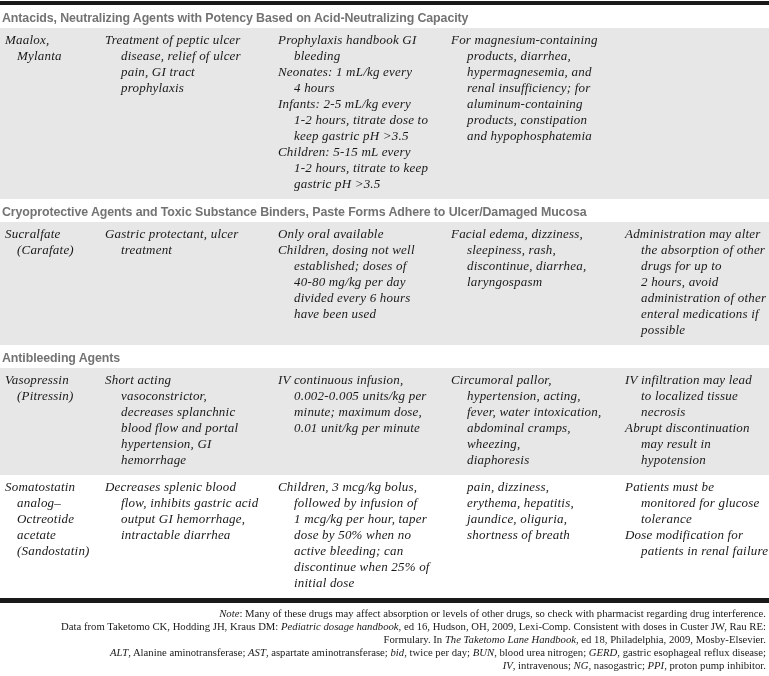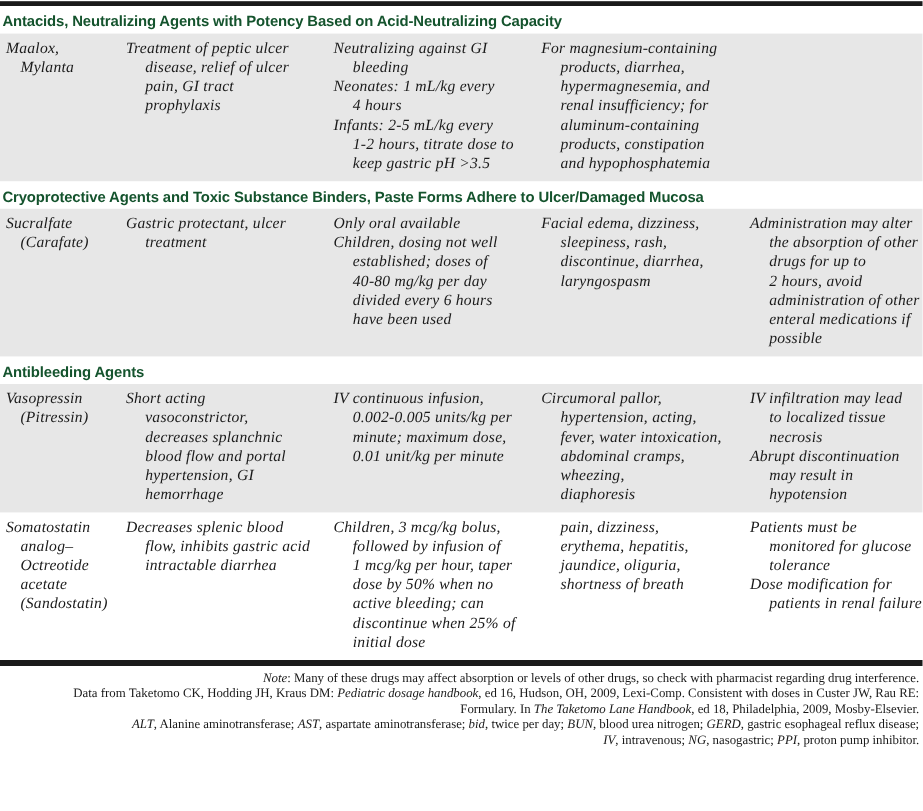--- a/index.html
+++ b/index.html
@@ -14,21 +14,21 @@
   }
   .topline{height:4px;background:#1a1a1a;margin-top:1px;}
   .bottomline{height:5px;background:#1a1a1a;}
   .section-header{
     font-family:"Liberation Sans", sans-serif;
     font-weight:bold;
     font-size:12.4px;
     letter-spacing:-0.1px;
     line-height:14px;
     padding:6px 2px 3px 2px;
-    color:#14532d;
+    color:#737373;
     white-space:nowrap;
   }
   .row{
     display:grid;
     grid-template-columns:105px 173px 173px 174px 1fr;
     padding:4px 0 7px 0;
     box-sizing:border-box;
     font-style:italic;
   }
   .row.shaded{background:var(--shade,#e7e7e7);}
@@ -68,31 +68,36 @@
         <div class="cell col2">
           <div class="para">
             <div class="line">Treatment of peptic ulcer</div>
             <div class="line cont">disease, relief of ulcer</div>
             <div class="line cont">pain, GI tract</div>
             <div class="line cont">prophylaxis</div>
           </div>
         </div>
         <div class="cell col3">
           <div class="para">
-            <div class="line">Neutralizing against GI</div>
+            <div class="line">Prophylaxis handbook GI</div>
             <div class="line cont">bleeding</div>
           </div>
           <div class="para">
             <div class="line">Neonates: 1 mL/kg every</div>
             <div class="line cont">4 hours</div>
           </div>
           <div class="para">
             <div class="line">Infants: 2-5 mL/kg every</div>
             <div class="line cont">1-2 hours, titrate dose to</div>
             <div class="line cont">keep gastric pH &gt;3.5</div>
+          </div>
+          <div class="para">
+            <div class="line">Children: 5-15 mL every</div>
+            <div class="line cont">1-2 hours, titrate to keep</div>
+            <div class="line cont">gastric pH &gt;3.5</div>
           </div>
         </div>
         <div class="cell col4">
           <div class="para">
             <div class="line">For magnesium-containing</div>
             <div class="line cont">products, diarrhea,</div>
             <div class="line cont">hypermagnesemia, and</div>
             <div class="line cont">renal insufficiency; for</div>
             <div class="line cont">aluminum-containing</div>
             <div class="line cont">products, constipation</div>
@@ -203,20 +208,21 @@
             <div class="line cont">analog–</div>
             <div class="line cont">Octreotide</div>
             <div class="line cont">acetate</div>
             <div class="line cont">(Sandostatin)</div>
           </div>
         </div>
         <div class="cell col2">
           <div class="para">
             <div class="line">Decreases splenic blood</div>
             <div class="line cont">flow, inhibits gastric acid</div>
+            <div class="line cont">output GI hemorrhage,</div>
             <div class="line cont">intractable diarrhea</div>
           </div>
         </div>
         <div class="cell col3">
           <div class="para">
             <div class="line">Children, 3 mcg/kg bolus,</div>
             <div class="line cont">followed by infusion of</div>
             <div class="line cont">1 mcg/kg per hour, taper</div>
             <div class="line cont">dose by 50% when no</div>
             <div class="line cont">active bleeding; can</div>

